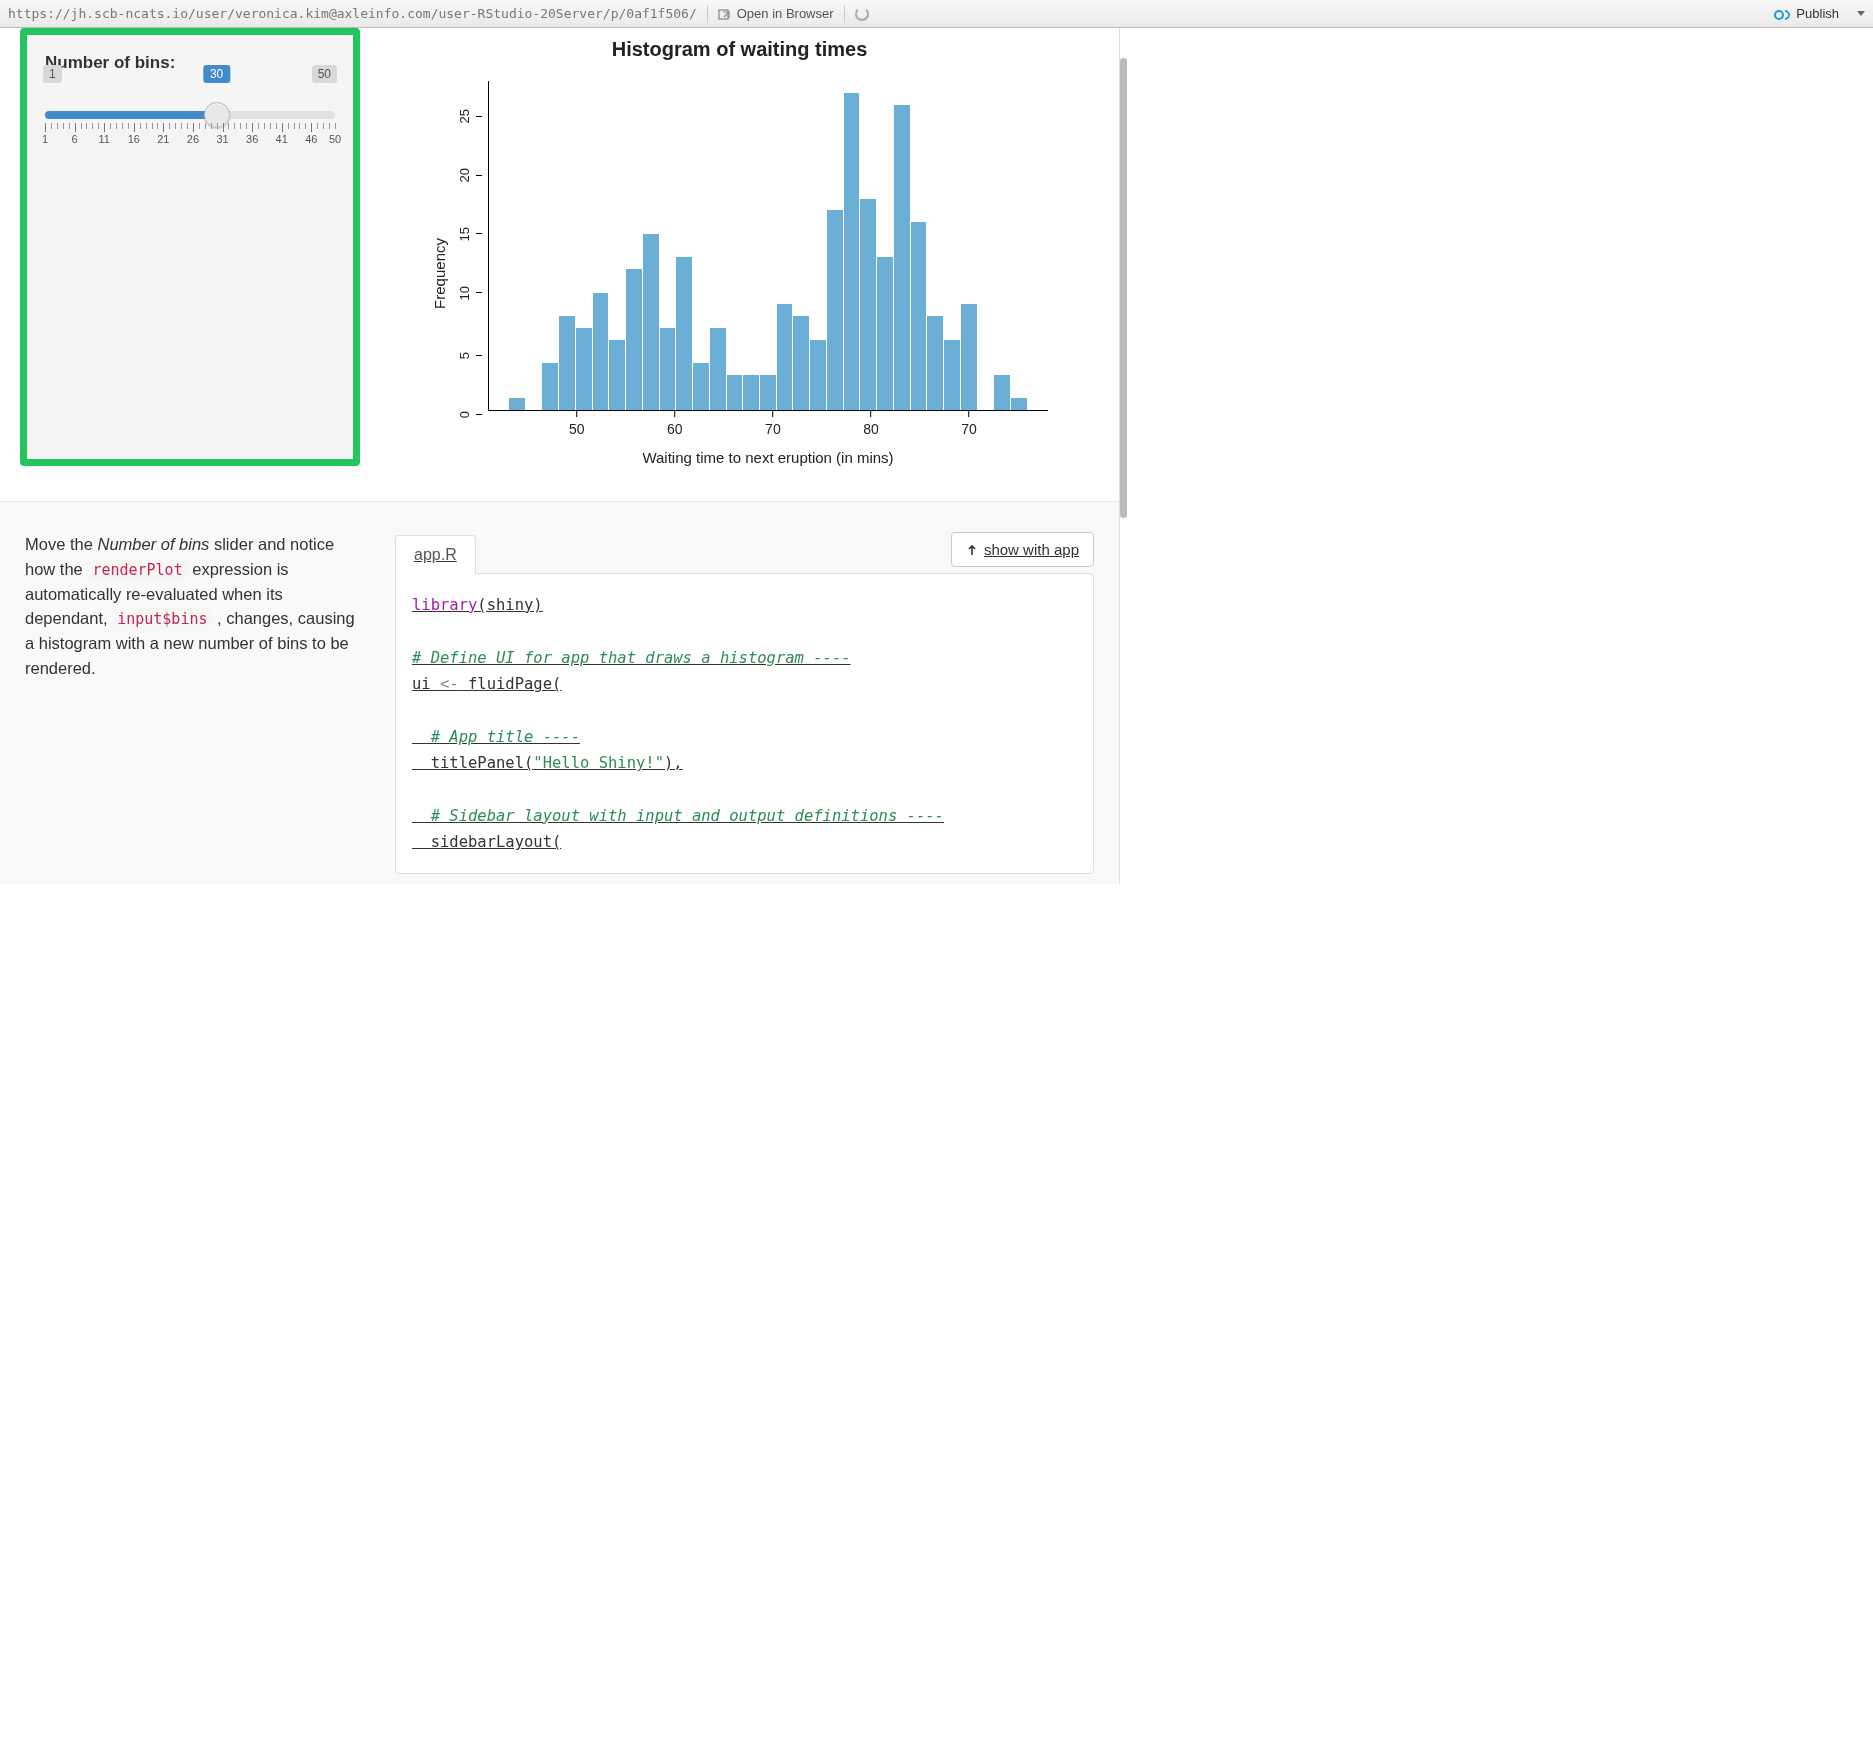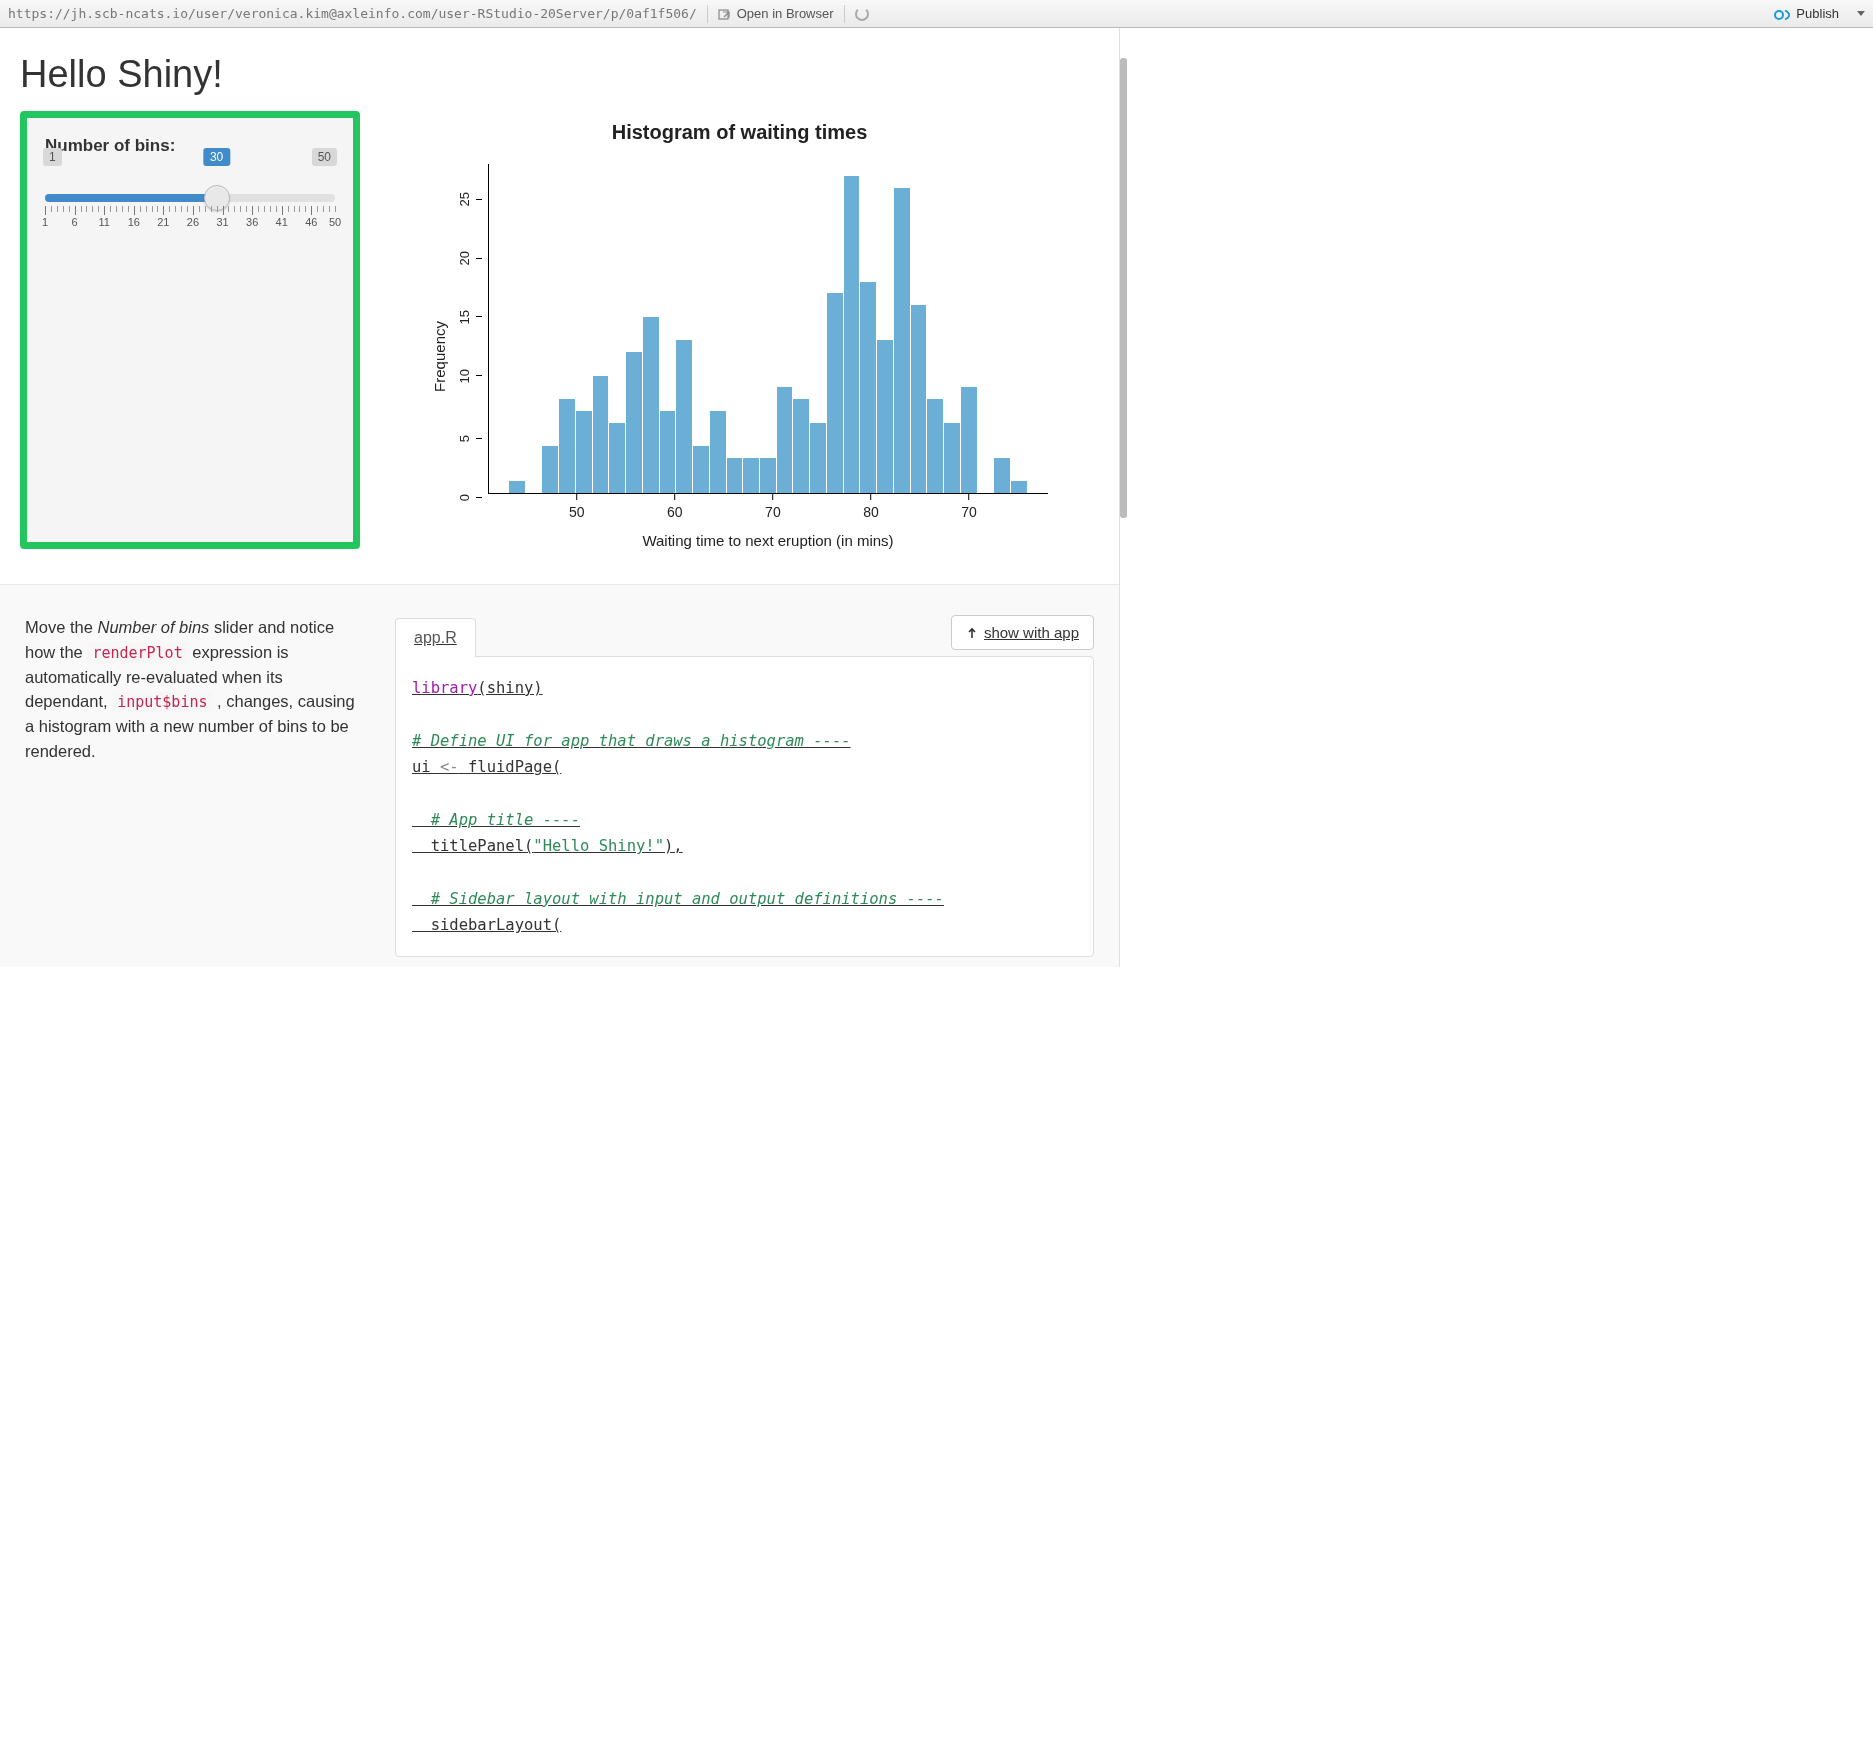--- a/index.html
+++ b/index.html
@@ -157,21 +157,20 @@
     <span class="publish-icon"></span>
     <span>Publish</span>
     <span style="width:6px"></span>
     <span class="caret-down"></span>
   </div>
 </div>
 
 <div class="page">
   <div class="scrollbar-fake"></div>
 
-  <h1 class="title">Hello Shiny!</h1>
 
   <div class="app-row">
     <div class="well">
       <label class="control-label">Number of bins:</label>
       <div class="slider-wrap">
         <div class="slider-end left">1</div>
         <div class="slider-end right">50</div>
         <div class="slider-bubble" id="slider-bubble" style="left: 59.1837%;">30</div>
         <div class="slider-track">
           <div class="slider-fill" id="slider-fill" style="width: 59.1837%;"></div>

